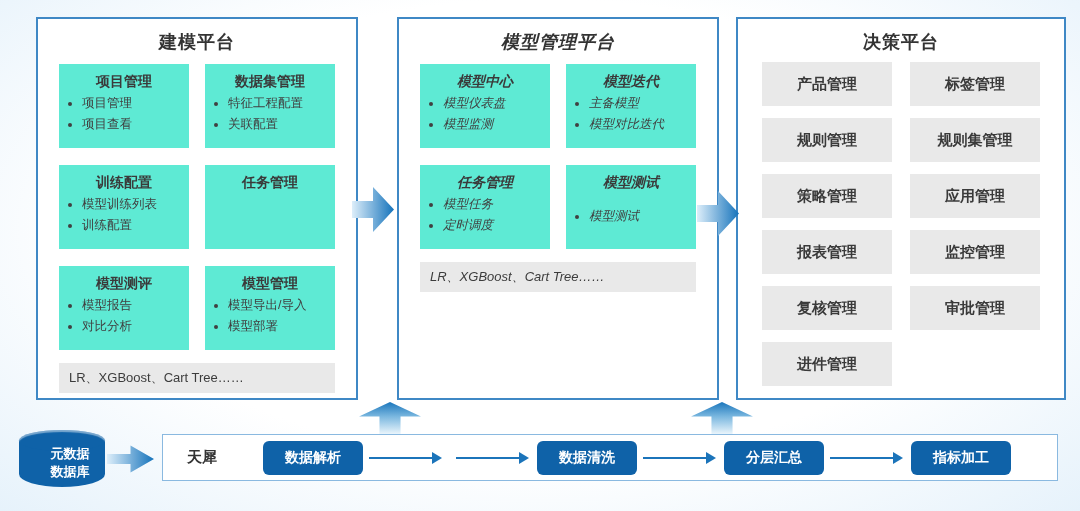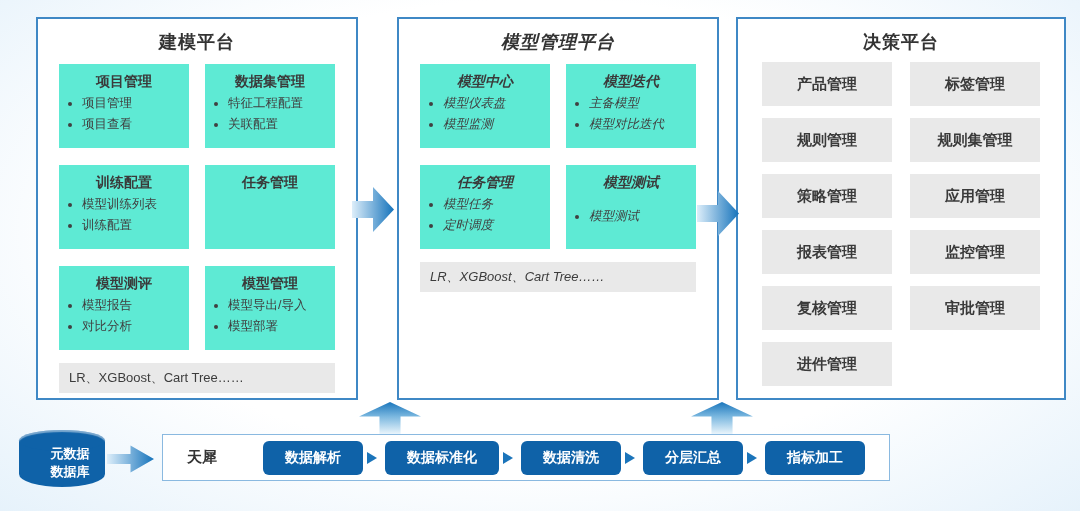--- a/index.html
+++ b/index.html
@@ -36,21 +36,21 @@
     clip-path:polygon(0 32%, 50% 32%, 50% 2%, 100% 50%, 50% 98%, 50% 68%, 0 68%); }
   .arrow-lm { left:352px; top:186px; width:42px; height:47px; }
   .arrow-mr { left:697px; top:190px; width:42px; height:47px; }
   .arrow-db { left:107px; top:445px; width:47px; height:28px; }
   .arrow-up { position:absolute; width:62px; height:33px;
     background:linear-gradient(to top,#f0f8fd,#7db9e0 55%,#1b76bc);
     clip-path:polygon(50% 0, 100% 44%, 67% 44%, 67% 100%, 33% 100%, 33% 44%, 0 44%); }
   .arrow-up1 { left:359px; top:402px; }
   .arrow-up2 { left:691px; top:402px; }
   
-  .data-band { position:absolute; left:162px; top:434px; width:728px; height:47px;
+  .data-band { position:absolute; left:162px; top:434px; width:896px; height:47px;
     background:#fff; border:1px solid #8ab9e0; box-sizing:border-box;
     display:flex; align-items:center; }
   .engine-label { font-weight:bold; font-size:15px; color:#333; margin-left:24px;
                   flex-shrink:0; }
   .band-gap { width:46px; flex-shrink:0; }
   .band-end { width:46px; flex-shrink:0; }
   .step { background:#0f62a8; color:#fff; font-weight:bold; font-size:14px;
           padding:8px 22px; text-align:left; border-radius:6px; flex-shrink:0;
           white-space:nowrap; }
   .connector { flex:1; height:2px; background:#1b74ba; position:relative;
@@ -182,21 +182,20 @@
       <div>数据库</div>
     </div>
   </div>
   <div class="arrow-right arrow-db"></div>
 
   <div class="data-band">
     <div class="engine-label">天犀</div>
     <div class="band-gap"></div>
     <div class="step">数据解析</div>
     <div class="connector"></div>
-    <div class="step">数据标准化</div>
     <div class="connector"></div>
     <div class="step">数据清洗</div>
     <div class="connector"></div>
     <div class="step">分层汇总</div>
     <div class="connector"></div>
     <div class="step">指标加工</div>
     <div class="band-end"></div>
   </div>
 
 </div>

